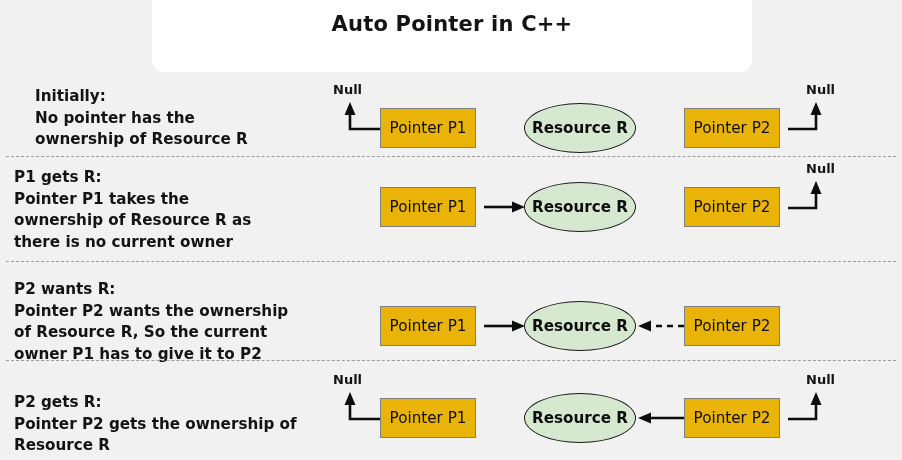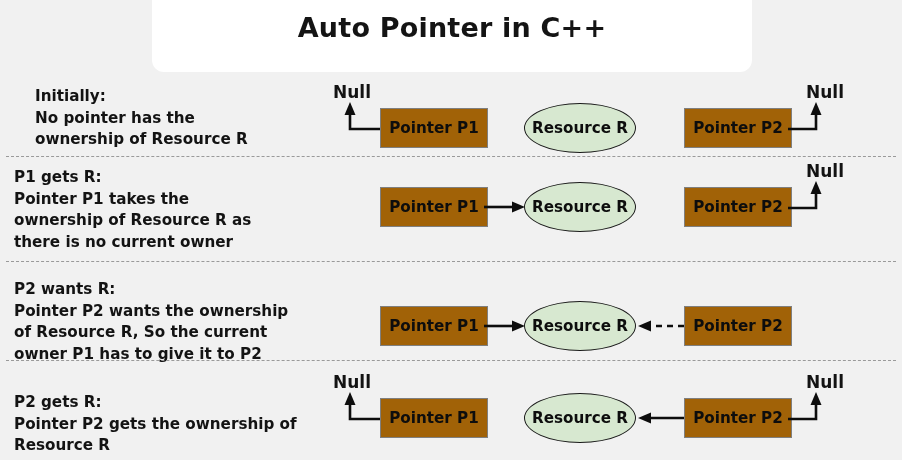--- a/index.html
+++ b/index.html
@@ -25,21 +25,21 @@
     background: #ffffff;
     border-radius: 12px;
     box-sizing: border-box;
   }
   #title-text {
     position: absolute;
     left: 0;
     right: 0;
     top: 26px;
     text-align: center;
-    font-size: 27px;
+    font-size: 21px;
     font-weight: 700;
     color: #141414;
     letter-spacing: 0.2px;
     font-family: "DejaVu Sans", sans-serif;
   }
   
   .row {
     position: absolute;
     left: 0;
     width: 902px;
@@ -57,30 +57,30 @@
   .divider {
     position: absolute;
     left: 6px;
     width: 890px;
     height: 0;
     border-top: 1.6px dashed #9a9a9a;
   }
   
   .node-box {
     position: absolute;
-    width: 108px;
+    width: 96px;
     height: 40px;
-    background: #a16207;
+    background: #eab308;
     border: 1.6px solid #7f7f7f;
     box-sizing: border-box;
     display: flex;
     align-items: center;
     justify-content: center;
     font-size: 15.2px;
-    font-weight: 700;
+    font-weight: 400;
     color: #0d0d0d;
     font-family: "DejaVu Sans", sans-serif;
   }
   .node-ellipse {
     position: absolute;
     width: 112px;
     height: 50px;
     background: #d7e8d0;
     border: 1.6px solid #1a1a1a;
     border-radius: 50%;
@@ -88,21 +88,21 @@
     display: flex;
     align-items: center;
     justify-content: center;
     font-size: 15.2px;
     font-weight: 700;
     color: #0d0d0d;
     font-family: "DejaVu Sans", sans-serif;
   }
   .null-label {
     position: absolute;
-    font-size: 17px;
+    font-size: 13px;
     font-weight: 700;
     color: #131313;
     font-family: "DejaVu Sans", sans-serif;
   }
   .connector {
     position: absolute;
     overflow: visible;
   }
 </style>
 </head>

